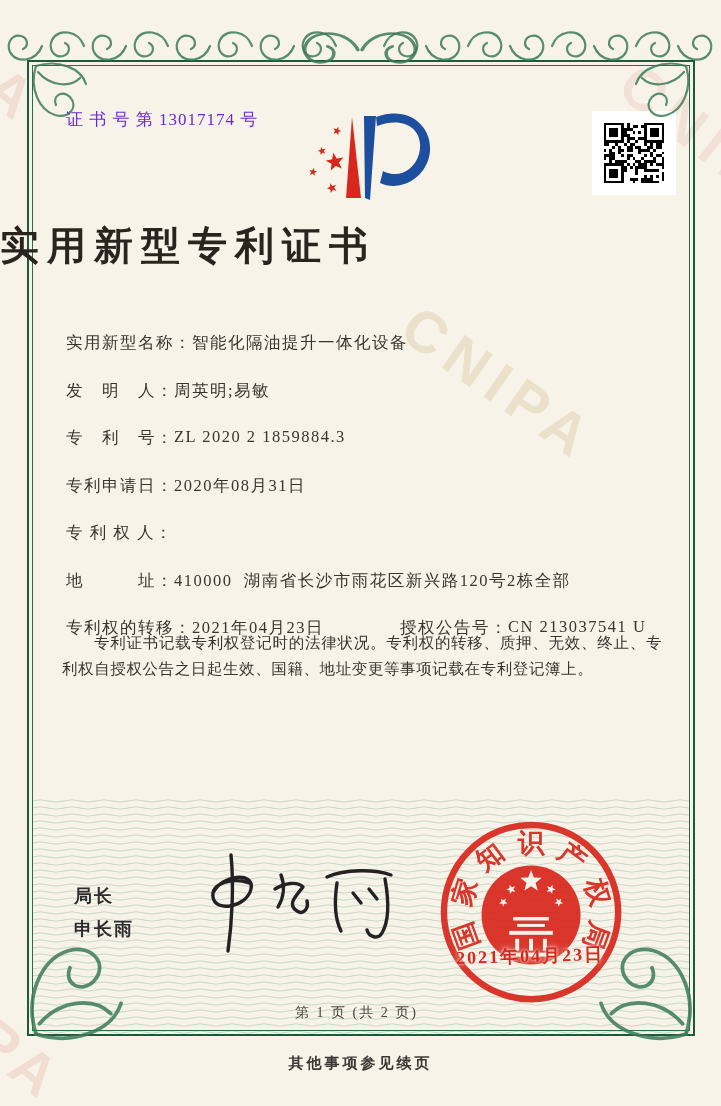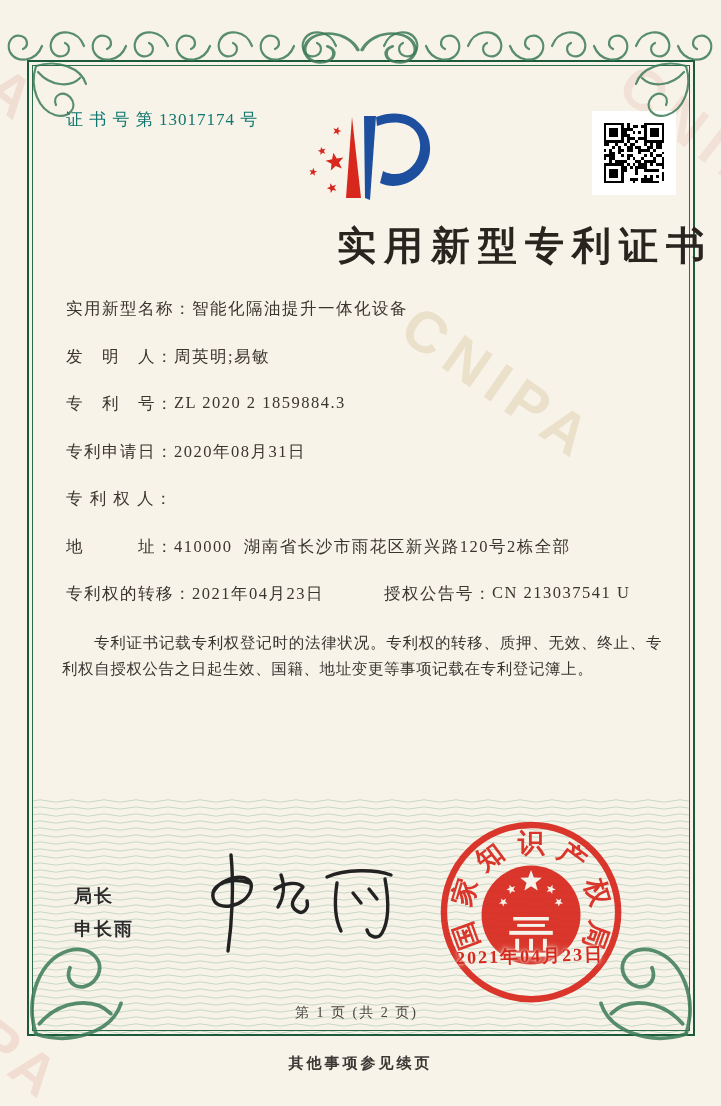--- a/index.html
+++ b/index.html
@@ -12,31 +12,31 @@
   .wm-tr{left:648px;top:50px;transform:rotate(38deg);color:#eccabc;opacity:.42;}
   .wm-c {left:428px;top:292px;transform:rotate(35deg);color:#e9dec6;opacity:.85;}
   .wm-bl{left:-96px;top:926px;transform:rotate(38deg);color:#ecc9ba;opacity:.5;}
   
   #orn-svg{position:absolute;left:0;top:0;z-index:5;pointer-events:none;}
   #orn-svg path{stroke:#3c7a56;stroke-width:2.2;fill:none;stroke-linecap:round;opacity:.85;}
   
   .frame{position:absolute;left:27px;top:60px;width:664px;height:972px;border:2.5px solid #1c5a3e;z-index:2;}
   .frame::after{content:"";position:absolute;inset:3px;border:1px solid #2b6a4c;}
   
-  .certno{position:absolute;left:66px;top:108px;font-size:17px;letter-spacing:1px;color:#0f766e;white-space:pre;z-index:3;}
+  .certno{position:absolute;left:66px;top:108px;font-size:17px;letter-spacing:1px;color:#6d28d9;white-space:pre;z-index:3;}
   #logo-svg{position:absolute;left:285px;top:101px;width:150px;height:105px;z-index:3;}
   #qr-svg{position:absolute;left:592px;top:111px;width:84px;height:84px;z-index:3;}
-  .title{position:absolute;left:0;right:8px;top:219px;text-align:right;font-size:39px;font-weight:700;
+  .title{position:absolute;left:0;right:0;top:219px;text-align:left;font-size:39px;font-weight:700;
          letter-spacing:8px;color:#2a241f;z-index:3;}
   
-  .rows{position:absolute;left:66px;top:298px;width:606px;z-index:3;}
+  .rows{position:absolute;left:66px;top:332px;width:606px;z-index:3;}
   .row{display:flex;align-items:flex-start;height:47.5px;font-size:16.5px;color:#3a342e;}
   .flabel{white-space:pre;letter-spacing:1.5px;}
   .fvalue{white-space:pre;letter-spacing:1.5px;}
-  .auth2{margin-left:60px;display:flex;}
+  .auth2{margin-left:76px;display:flex;}
   
   .paras{position:absolute;left:62px;top:630px;width:600px;z-index:3;}
   .paras p{margin:0;font-size:15.5px;line-height:25.8px;letter-spacing:.6px;color:#3a3530;
            text-indent:32px;text-align:justify;}
   
   #waves-svg{position:absolute;left:32px;top:796px;z-index:1;}
   #waves-svg path{stroke:#c6d9c6;stroke-width:1;fill:none;}
   
   .director{position:absolute;left:74px;top:880px;z-index:3;
             font-family:"Liberation Sans","DejaVu Sans",sans-serif;font-weight:700;

